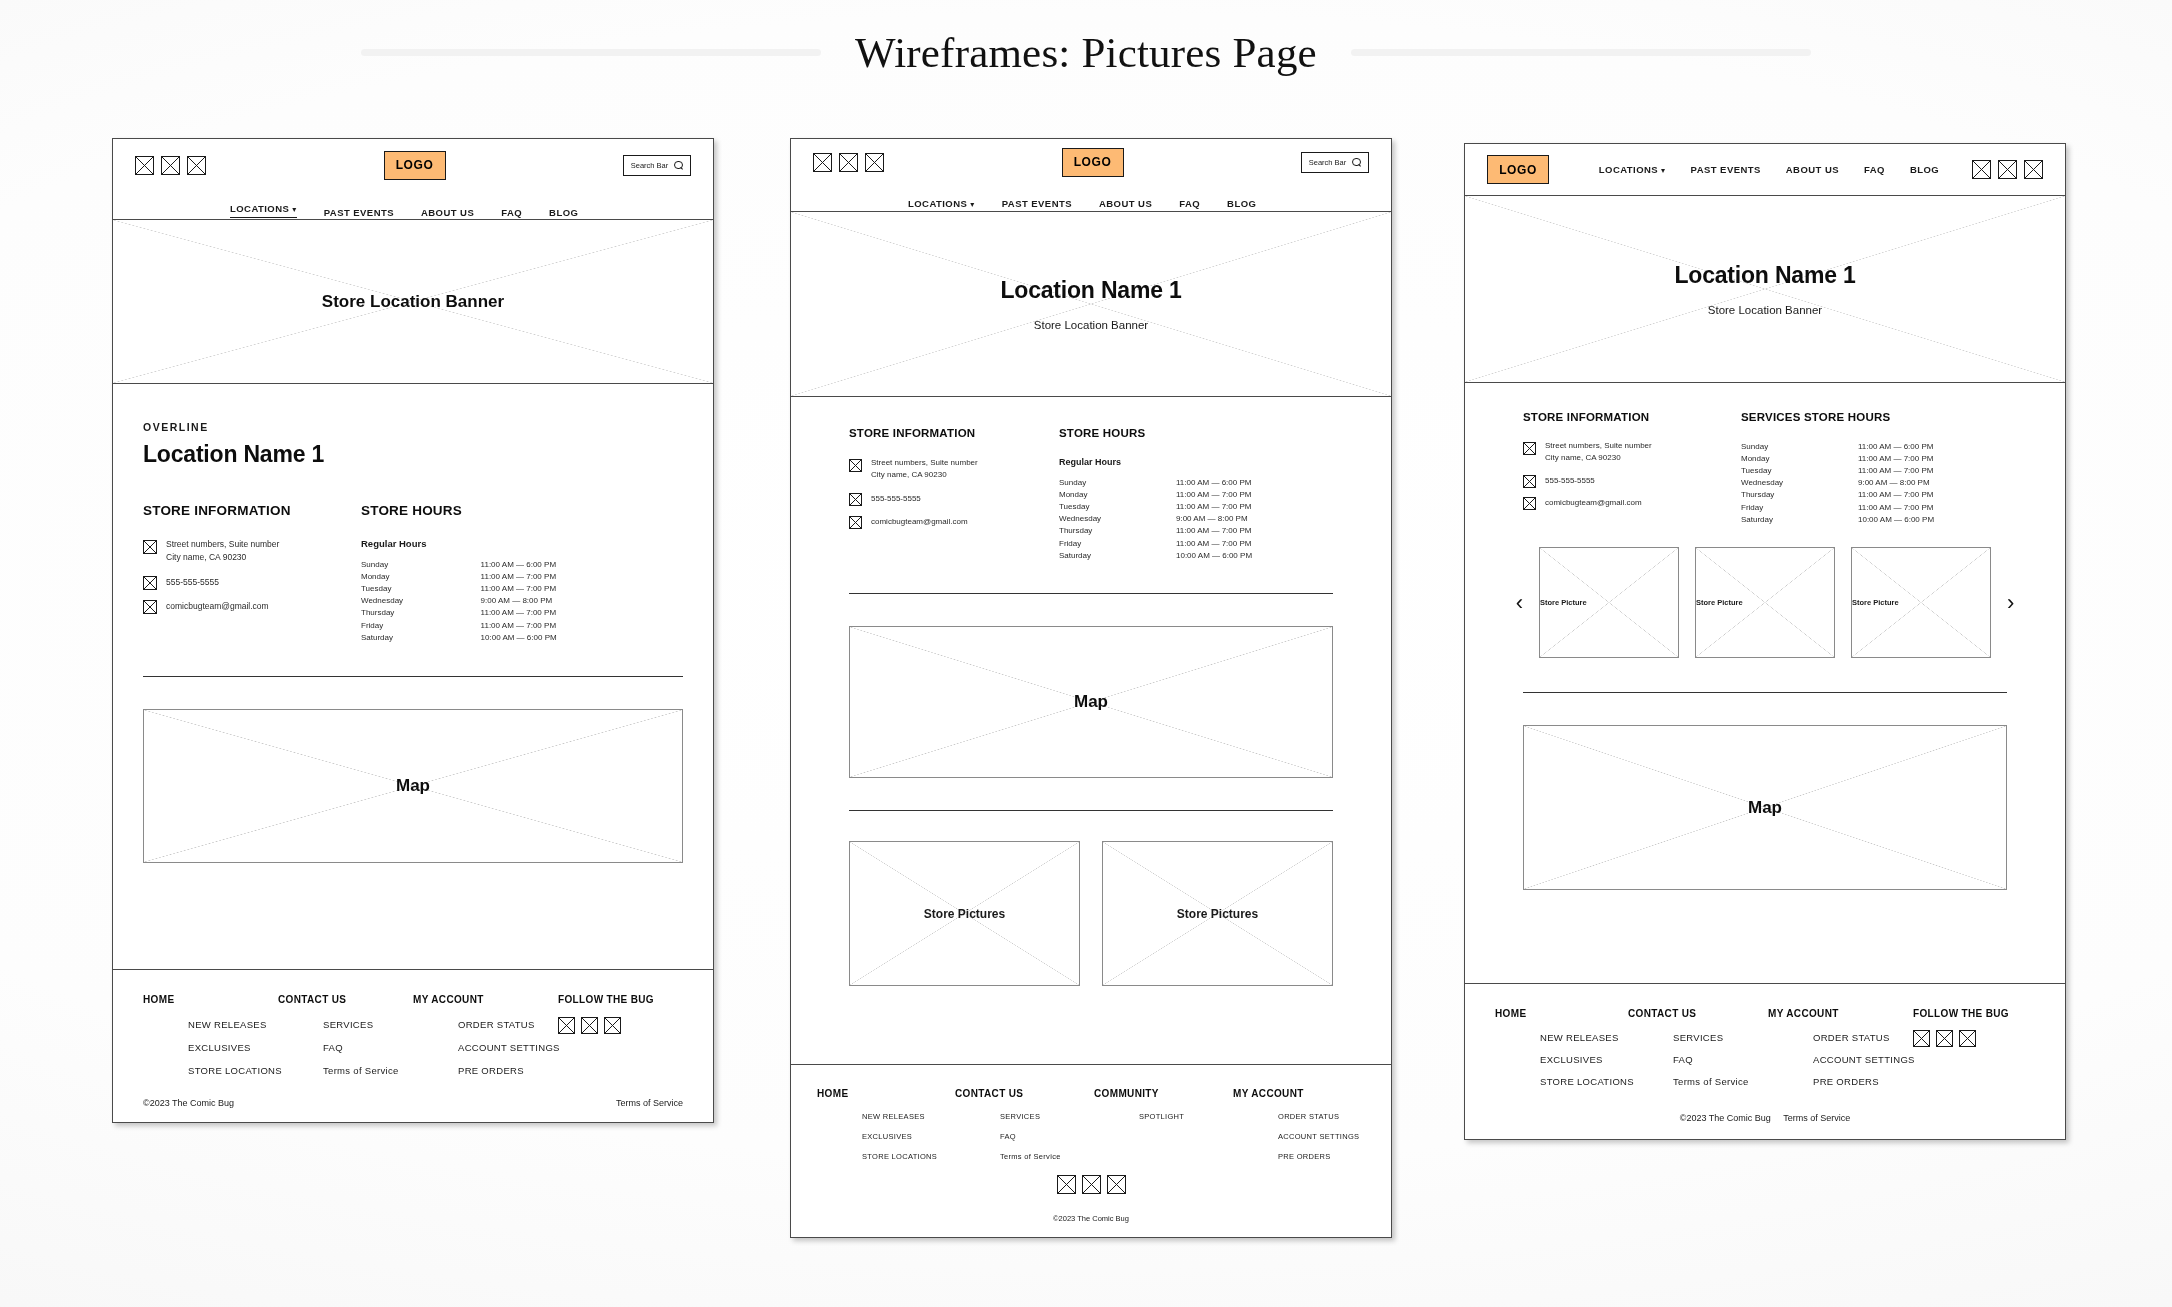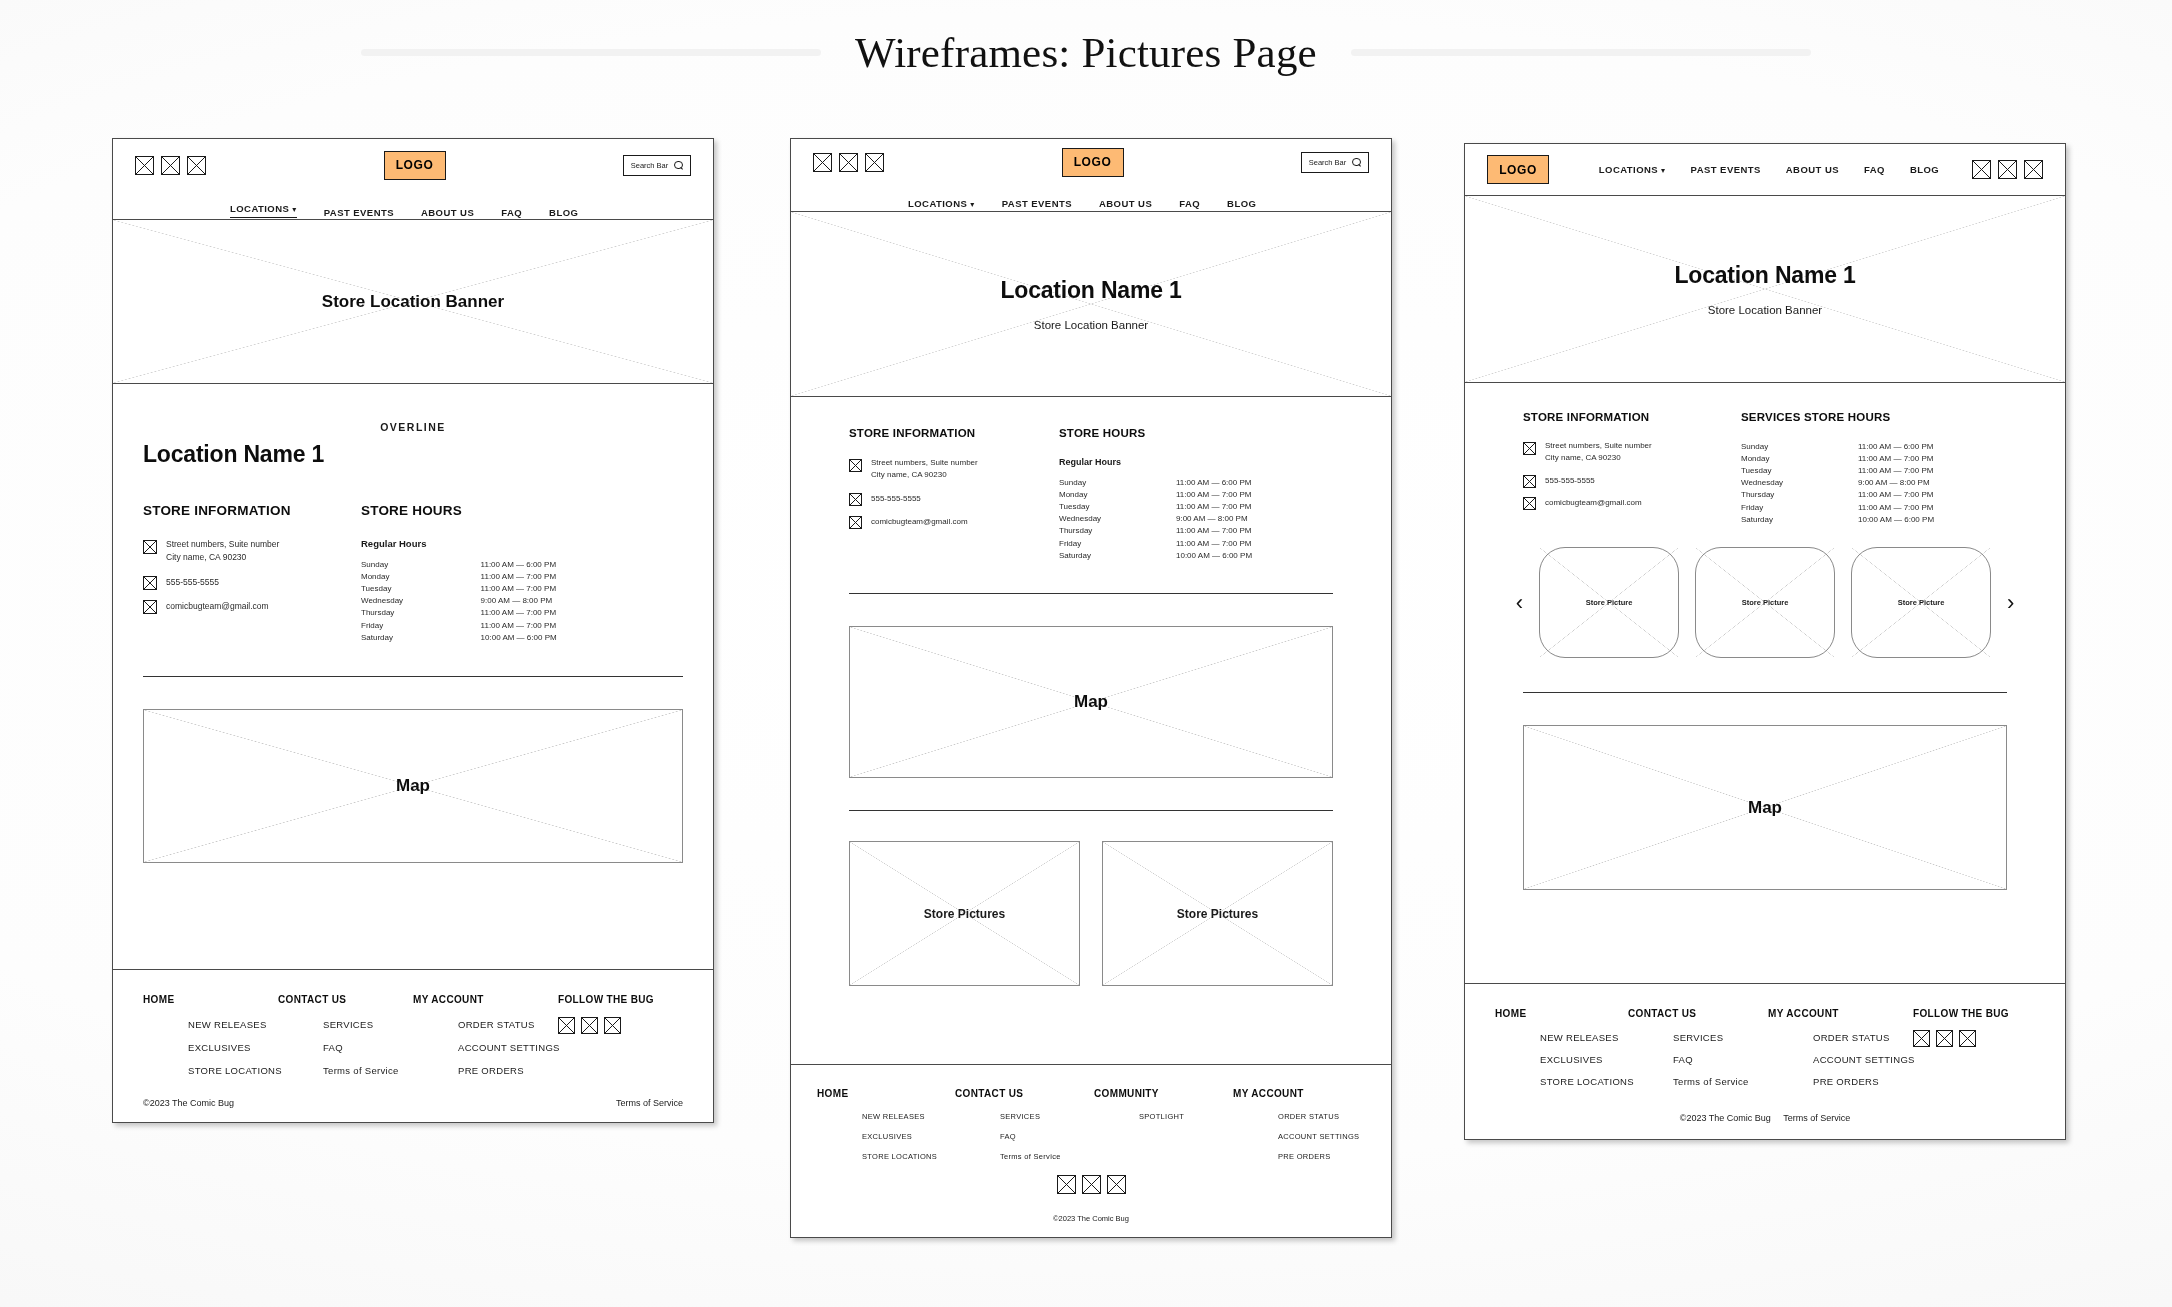--- a/index.html
+++ b/index.html
@@ -93,21 +93,21 @@
   .banner { border-bottom: 1px solid #4a4a4a; display: flex; flex-direction: column;
             align-items: center; justify-content: center; position: relative; background: #fff; }
   .banner::before, .banner::after {
     content: ""; position: absolute; left: 0; top: 0; width: 100%; height: 100%;
   }
   .banner::before { background-image: linear-gradient(to top right, transparent calc(50% - 0.4px), #cfcfcf 50%, transparent calc(50% + 0.4px)); }
   .banner::after  { background-image: linear-gradient(to bottom right, transparent calc(50% - 0.4px), #cfcfcf 50%, transparent calc(50% + 0.4px)); }
   .banner > * { position: relative; z-index: 2; }
 
   
-  .overline { font-size: 10.5px; font-weight: 700; letter-spacing: 1.5px; color: #1a1a1a; text-align: center; }
+  .overline { font-size: 10.5px; font-weight: 700; letter-spacing: 1.5px; color: #1a1a1a; }
   .loc-name-lg { font-size: 23px; font-weight: 700; color: #0d0d0d; letter-spacing: -0.2px; }
   .sec-head { font-size: 13.5px; font-weight: 700; color: #0d0d0d; letter-spacing: 0.2px; }
   .sub-head { font-size: 9.5px; font-weight: 700; color: #1a1a1a; }
 
   .info-line { display: flex; align-items: flex-start; gap: 9px; }
   .info-text { font-size: 8.5px; color: #2a2a2a; line-height: 1.5; }
 
   .hours-table { width: 100%; border-collapse: collapse; }
   .hours-table td { font-size: 8px; color: #2a2a2a; padding: 1.6px 0; vertical-align: top; }
   .hours-table td.day { width: 52%; }
@@ -117,21 +117,21 @@
   
   .footer-cols { display: flex; }
   .f-head { font-size: 10px; font-weight: 700; letter-spacing: 0.35px; color: #0d0d0d; text-transform: uppercase; white-space: nowrap; }
   .f-link { font-size: 9.5px; font-weight: 400; letter-spacing: 0.3px; color: #1a1a1a; white-space: nowrap; padding-left: 45px; }
   .f-link.caps { text-transform: uppercase; }
   .f-bottom { font-size: 9px; color: #1a1a1a; }
 
   
   .carousel { display: flex; align-items: center; justify-content: center; gap: 16px; }
   .car-arrow { font-size: 22px; color: #111; font-weight: 300; line-height: 1; cursor: pointer; }
-  .car-card { display: flex; align-items: center; justify-content: center; border-radius: 26px; }
+  .car-card { display: flex; align-items: center; justify-content: flex-start; }
   .car-label { font-size: 7.5px; font-weight: 700; color: #1a1a1a; }
 
   .map-label { font-size: 17px; font-weight: 700; color: #0d0d0d; }
   .pic-label { font-size: 12px; font-weight: 700; color: #1a1a1a; }
 </style>
 </head>
 <body>
 
 <div class="title-row">
   <div class="title-rule"></div>

